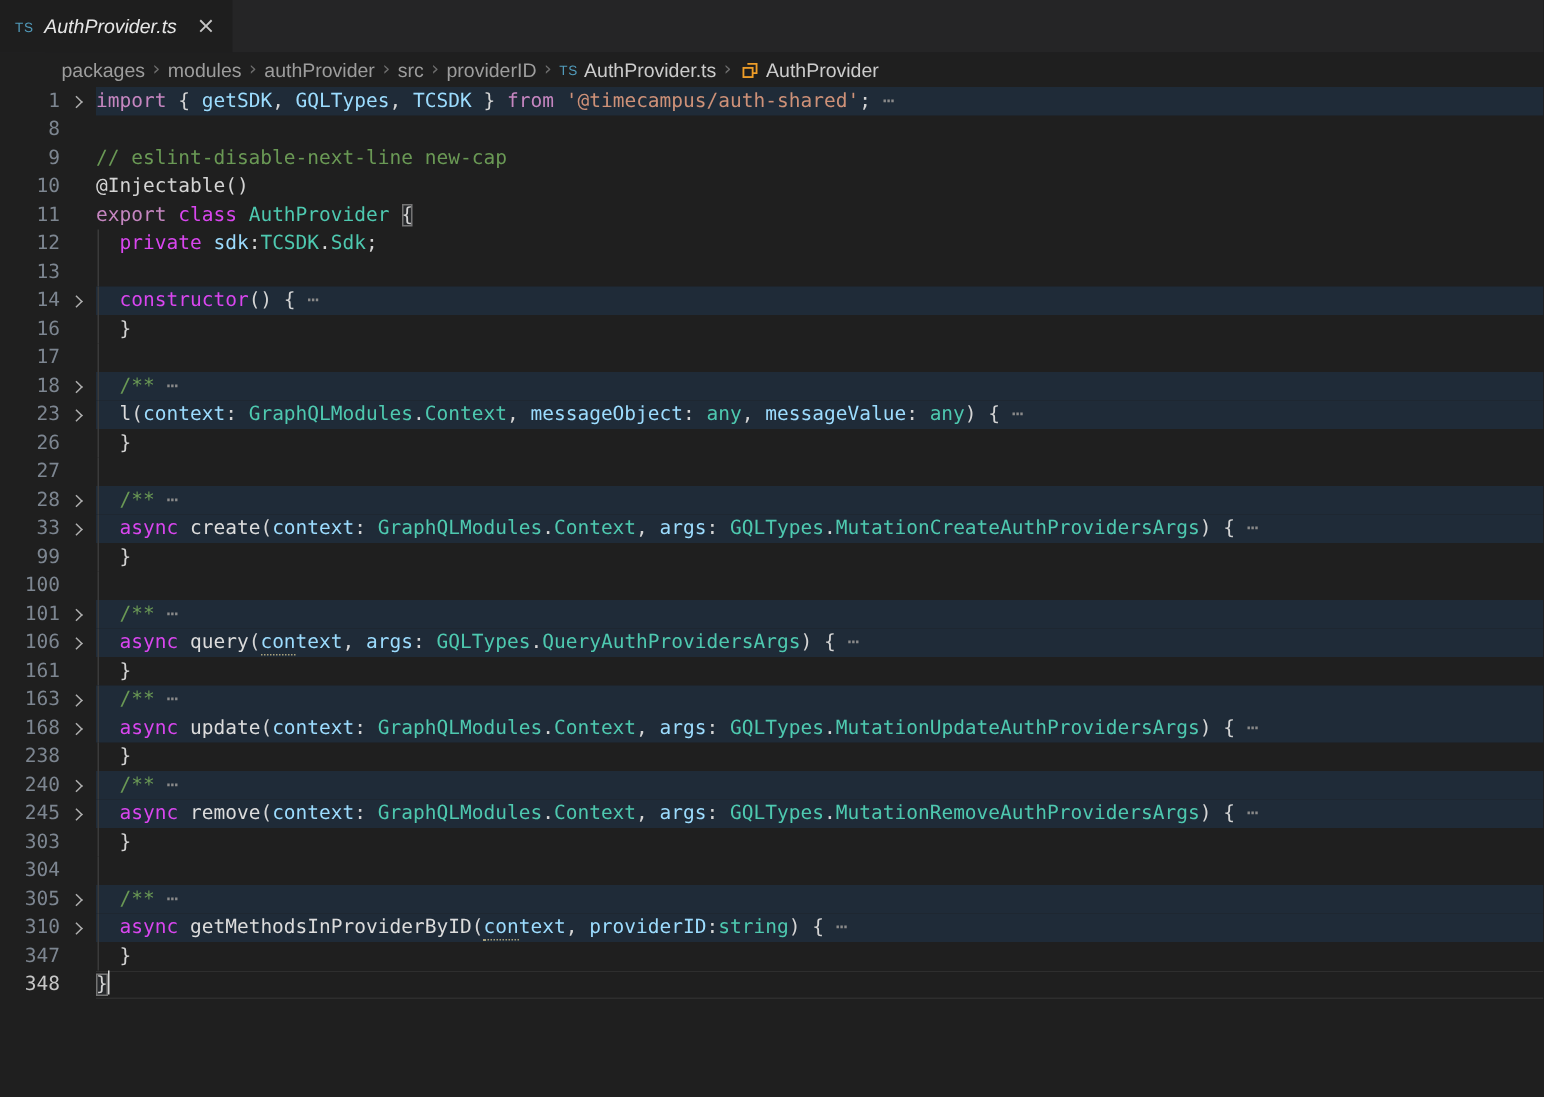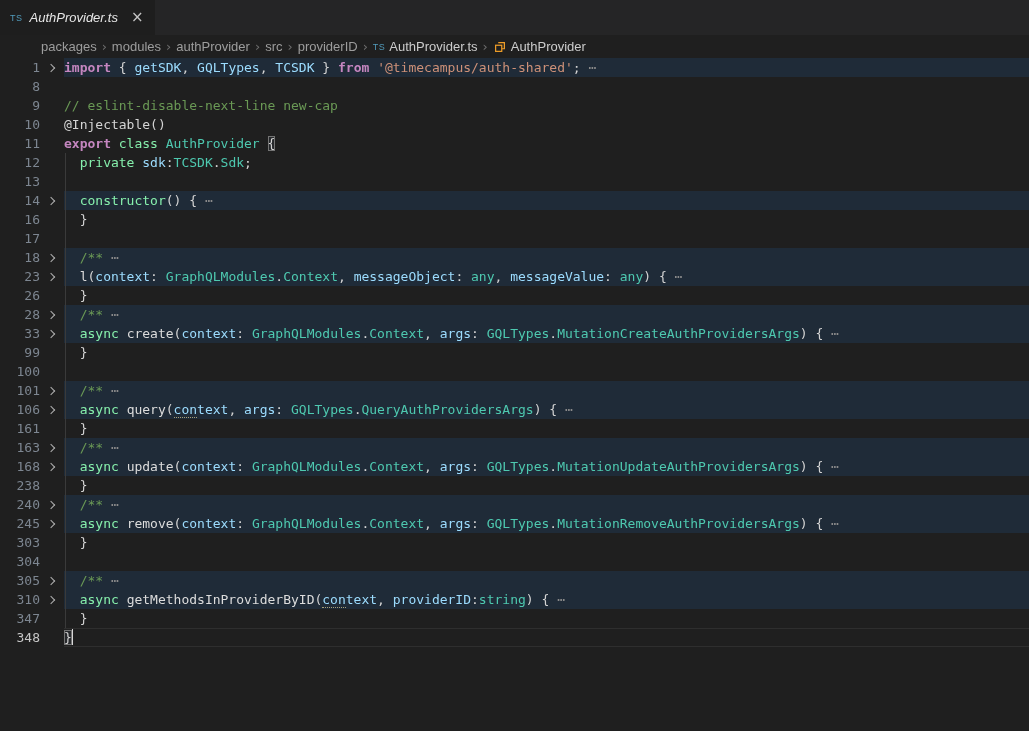--- a/index.html
+++ b/index.html
@@ -51,22 +51,22 @@
     display:block;width:5px;height:5px;
     border-right:1.4px solid #b0b0b0;border-bottom:1.4px solid #b0b0b0;
     transform:rotate(-45deg);margin-left:-2px;
   }
   .code{
     position:relative;flex:1;white-space:pre;
     font:13px/19px "DejaVu Sans Mono", monospace;color:#d4d4d4;
   }
   .guide{position:absolute;left:1px;top:0;bottom:0;width:1px;background:#3a3a3a;}
   .t{display:inline;}
-  .kw{color:#c586c0;font-weight:bold;}
-  .kb{color:#86efac;}
+  .kw{color:#c586c0;}
+  .kb{color:#d946ef;}
   .id{color:#9cdcfe;}
   .ty{color:#4ec9b0;}
   .st{color:#ce9178;}
   .cm{color:#6a9955;}
   .pn{color:#d4d4d4;}
   .fn{color:#dcdcdc;}
   .el{color:#8a8a8a;}
   .hint{color:#9cdcfe;border-bottom:1.4px dotted #a8a07a;}
   .brm{color:#d4d4d4;outline:1px solid #747474;outline-offset:-1px;background:rgba(90,110,130,0.12);}
   .caret{
@@ -216,20 +216,27 @@
         </div>
         <div class="code"><span class="guide"></span><span class="t pn">  </span><span class="t fn">l</span><span class="t pn">(</span><span class="t id">context</span><span class="t pn">: </span><span class="t ty">GraphQLModules</span><span class="t pn">.</span><span class="t ty">Context</span><span class="t pn">, </span><span class="t id">messageObject</span><span class="t pn">: </span><span class="t ty">any</span><span class="t pn">, </span><span class="t id">messageValue</span><span class="t pn">: </span><span class="t ty">any</span><span class="t pn">) { </span><span class="t el">⋯</span></div>
       </div>
       <div class="row">
         <div class="gutter">
           <span class="num">26</span>
           <span class="chev"></span>
         </div>
         <div class="code"><span class="guide"></span><span class="t pn">  }</span></div>
       </div>
+      <div class="row">
+        <div class="gutter">
+          <span class="num">27</span>
+          <span class="chev"></span>
+        </div>
+        <div class="code"><span class="guide"></span></div>
+      </div>
       <div class="row hl">
         <div class="gutter">
           <span class="num">28</span>
           <span class="chev">
             <i class="arr"></i>
           </span>
         </div>
         <div class="code"><span class="guide"></span><span class="t pn">  </span><span class="t cm">/** </span><span class="t el">⋯</span></div>
       </div>
       <div class="row hl">

